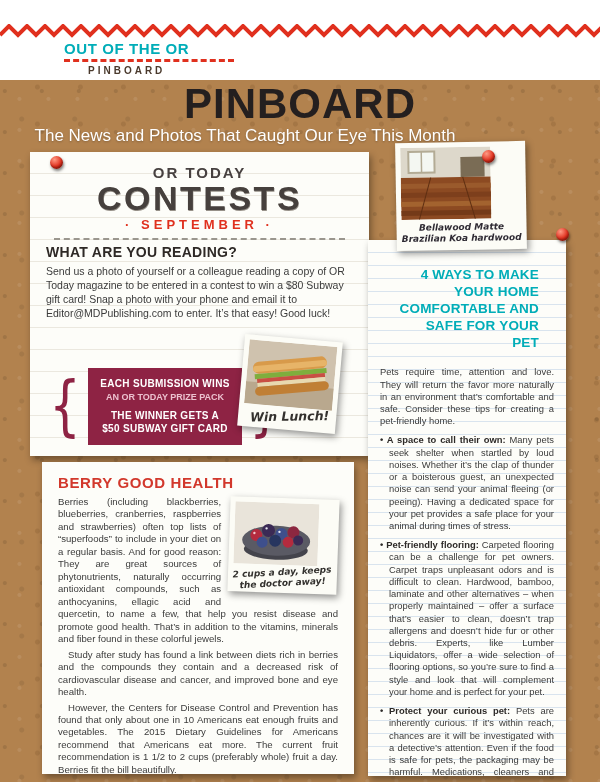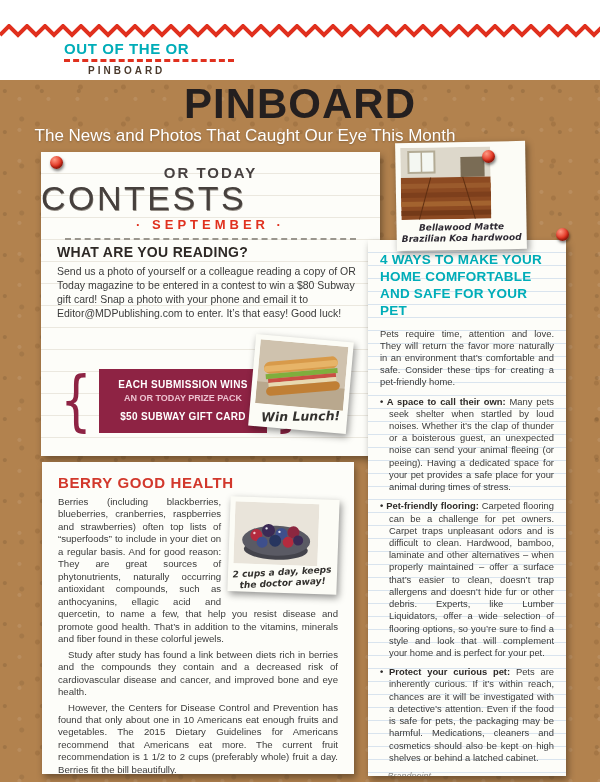--- a/index.html
+++ b/index.html
@@ -29,36 +29,36 @@
   .board-subtitle{position:absolute;top:126px;left:0;width:490px;text-align:center;z-index:4;
         font-size:17px;color:#fff;text-shadow:0 1px 2px rgba(0,0,0,.25);}
 
   
   .card{position:absolute;background:#fdfdf9;box-shadow:2px 4px 7px rgba(0,0,0,.38);overflow:hidden;z-index:5;}
   .pin{position:absolute;width:13px;height:13px;border-radius:50%;z-index:20;
         background:radial-gradient(circle at 35% 28%, #ff9a84, var(--accent-red,#E0301E) 55%, #8e1206);
         box-shadow:1px 2px 3px rgba(0,0,0,.5), inset -1px -2px 2px rgba(0,0,0,.28);}
 
   
-  .contest-card{left:41px;top:152px;width:339px;height:304px;
+  .contest-card{left:30px;top:152px;width:339px;height:304px;
         background-image:repeating-linear-gradient(to bottom, rgba(0,0,0,0) 0 21px, #ebe8df 21px 22px);}
   .contest-kicker{margin:12px 0 0;text-align:center;font-size:15px;font-weight:900;
         letter-spacing:2px;color:#474140;}
-  .contest-title{margin:0;font-size:34px;font-weight:400;line-height:1.02;
+  .contest-title{margin:0;text-align:center;font-size:34px;font-weight:700;line-height:1.02;
         letter-spacing:2.5px;color:#46403d;text-shadow:.5px .5px 0 #979189;}
   .contest-month{margin:1px 0 0;text-align:center;font-size:13px;font-weight:900;
         letter-spacing:4px;color:var(--accent-red,#E0301E);}
   .contest-divider{width:86%;margin:6px auto 0;border-top:2px dashed #9a968e;}
   .contest-heading{margin:4px 16px 0;font-size:14px;font-weight:900;color:#2e2926;letter-spacing:.3px;}
   .contest-body{margin:4px 16px 0;font-size:10.5px;line-height:1.36;color:#3b3b3b;}
   .prize-wrap{position:absolute;left:14px;top:216px;display:flex;align-items:center;}
   .brace{font-size:66px;line-height:1;color:var(--maroon,#8E2344);font-weight:400;
         transform:scaleX(.75);font-family:"DejaVu Sans",sans-serif;}
   .prize-box{width:152px;background:var(--maroon,#8E2344);color:#fff;text-align:center;
-        padding:9px 8px;margin:0 2px;}
+        padding:9px 1px;margin:0 2px;}
   .prize-l1,.prize-l3,.prize-l4{font-size:10px;font-weight:900;letter-spacing:.3px;line-height:1.35;}
   .prize-l2{font-size:9px;font-weight:600;color:#ecc1cf;line-height:1.35;margin-bottom:6px;text-align:center;}
 
   
   .polaroid{position:absolute;background:#fcfcf6;padding:5px 5px 3px;box-shadow:2px 3px 7px rgba(0,0,0,.42);z-index:8;}
   .polaroid svg{display:block;}
   .hand{font-style:italic;color:#33312e;font-family:"DejaVu Sans",sans-serif;}
   .polaroid-sandwich{left:211px;top:186px;transform:rotate(5deg);}
   .cap-sandwich{text-align:right;font-size:12.5px;font-weight:bold;transform:rotate(-6deg);margin:2px 2px 3px 0;}
   .polaroid-berries{float:right;margin:2px 0 4px 8px;position:relative;transform:rotate(2deg);}
@@ -73,22 +73,22 @@
         color:var(--berry-red,#D2382C);}
   .berry-text{font-size:9.6px;line-height:1.3;text-align:justify;color:#3b3b3b;}
   .berry-text p{margin:0 0 3px;}
   .berry-text p.indent{text-indent:10px;}
   .attr{font-style:italic;color:#8c8c8c;font-size:9px;margin-top:3px;}
 
   
   .pet-card{left:368px;top:240px;width:198px;height:536px;
         background-image:repeating-linear-gradient(to bottom, rgba(0,0,0,0) 0 12px, #d9e4ee 12px 13px);}
   .pet-inner{padding:12px 12px 0;}
-  .pet-title{margin:0;font-size:13.5px;font-weight:900;line-height:1.25;letter-spacing:.2px;
-        color:var(--accent-teal,#00ADB8);}
+  .pet-title{margin:15px;font-size:13.5px;font-weight:900;line-height:1.25;letter-spacing:.2px;
+        color:var(--accent-teal,#00ADB8);text-align:right;}
   .pet-intro{margin:8px 0 0;font-size:9.4px;line-height:1.3;text-align:justify;}
   .pet-bullets{list-style:none;margin:7px 0 0;padding:0;font-size:9.4px;line-height:1.3;text-align:justify;}
   .pet-bullets li{margin-bottom:7px;padding-left:9px;text-indent:-9px;}
   .pet-bullets li::before{content:"• ";font-weight:bold;color:#2d2a28;}
   .b-label{font-weight:bold;color:#2d2a28;}
 </style>
 </head>
 <body>
 
 <div id="page">
@@ -116,20 +116,21 @@
     <div class="contest-month">· SEPTEMBER ·</div>
     <div class="contest-divider"></div>
     <div class="contest-heading">WHAT ARE YOU READING?</div>
     <div class="contest-body">Send us a photo of yourself or a colleague reading a copy of OR Today magazine to be entered in a contest to win a $80 Subway gift card! Snap a photo with your phone and email it to Editor@MDPublishing.com to enter. It’s that easy! Good luck!</div>
 
     <div class="prize-wrap">
       <div class="brace">{</div>
       <div class="prize-box">
         <div class="prize-l1">EACH SUBMISSION WINS</div>
         <div class="prize-l2">AN OR TODAY PRIZE PACK</div>
+        <div class="prize-l3">THE WINNER GETS A</div>
         <div class="prize-l4">$50 SUBWAY GIFT CARD</div>
       </div>
       <div class="brace">}</div>
     </div>
 
     <div class="polaroid polaroid-sandwich">
       <svg width="88" height="64" viewBox="0 0 88 64">
         <rect width="88" height="64" fill="#cfc2ae"></rect>
         <rect y="42" width="88" height="22" fill="#b9a88e"></rect>
         <g transform="rotate(-10 44 32)">

